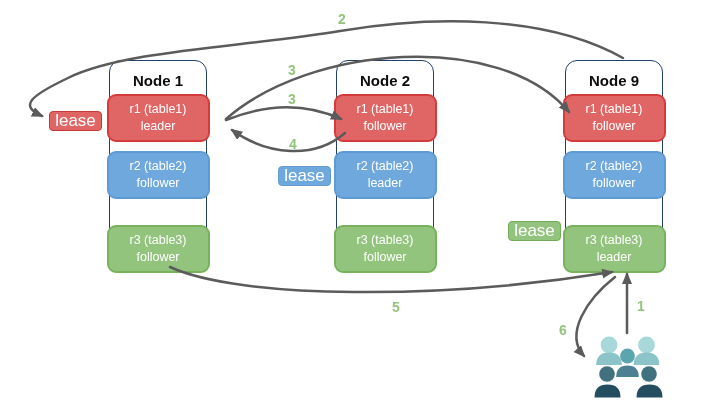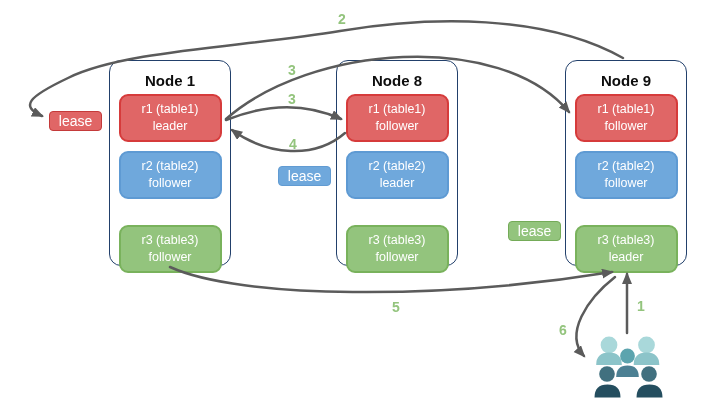--- a/index.html
+++ b/index.html
@@ -1,39 +1,39 @@
 <!DOCTYPE html>
 <html style="--red: #e06666; --red-border: #d63b3b; --blue: #6fa8dc; --blue-border: #5e9ad3; --green: #93c47d; --green-border: #79b25c; --arrow: #5b5b5b; --step-label: #93c47d; --node-border: #22406b;"><head>
 <meta charset="utf-8">
 <style>
   html,body{margin:0;padding:0;background:#ffffff;}
   .canvas{
     position:relative;width:704px;height:405px;background:#fff;
     font-family:"Liberation Sans","DejaVu Sans",sans-serif;overflow:hidden;
   }
   .node{
-    position:absolute;top:60px;width:122px;height:206px;background:#fff;
+    position:absolute;top:60px;width:98px;height:206px;background:#fff;
     border:1.6px solid var(--node-border,#22406b);border-radius:12px;
     box-sizing:border-box;z-index:2;
   }
   .node-title{
     margin-top:11px;text-align:center;font-weight:700;font-size:15px;color:#0d0d0d;
   }
   .replicas{display:flex;flex-direction:column;align-items:center;gap:9px;margin-top:5px;}
   .replica{
     width:103px;height:48px;border-radius:9px;display:flex;flex-direction:column;
     justify-content:center;align-items:center;color:#fff;font-size:12.5px;
     line-height:1.4;box-sizing:border-box;text-align:center;
   }
   .replica.red{background:var(--red,#e06666);border:2px solid var(--red-border,#d63b3b);}
   .replica.blue{background:var(--blue,#6fa8dc);border:2px solid var(--blue-border,#5e9ad3);}
   .replica.green{background:var(--green,#93c47d);border:2px solid var(--green-border,#79b25c);margin-top:17px;}
   .lease{
     position:absolute;z-index:2;width:53px;height:20px;border-radius:4px;color:#fff;
-    font-size:14px;display:flex;align-items:center;justify-content:center;
+    font-size:17px;display:flex;align-items:center;justify-content:center;
     box-sizing:border-box;
   }
   .lease.red{left:49px;top:111px;background:var(--red,#e06666);border:1.5px solid #c43a3a;}
   .lease.blue{left:278px;top:166px;background:var(--blue,#6fa8dc);border:1.5px solid #619bd2;}
   .lease.green{left:508px;top:221px;background:var(--green,#93c47d);border:1.5px solid #74ab58;}
   .step{
     position:absolute;z-index:4;transform:translate(-50%,-50%);
     font-weight:700;font-size:14px;color:var(--step-label,#93c47d);
   }
   svg.arrows{position:absolute;left:0;top:0;z-index:3;pointer-events:none;}
@@ -95,21 +95,21 @@
         <span>follower</span>
       </div>
       <div class="replica green">
         <span>r3 (table3)</span>
         <span>follower</span>
       </div>
     </div>
   </div>
 
   <div class="node" style="left:336px;">
-    <div class="node-title">Node 8</div>
+    <div class="node-title">Node 2</div>
     <div class="replicas">
       <div class="replica red">
         <span>r1 (table1)</span>
         <span>follower</span>
       </div>
       <div class="replica blue">
         <span>r2 (table2)</span>
         <span>leader</span>
       </div>
       <div class="replica green">

